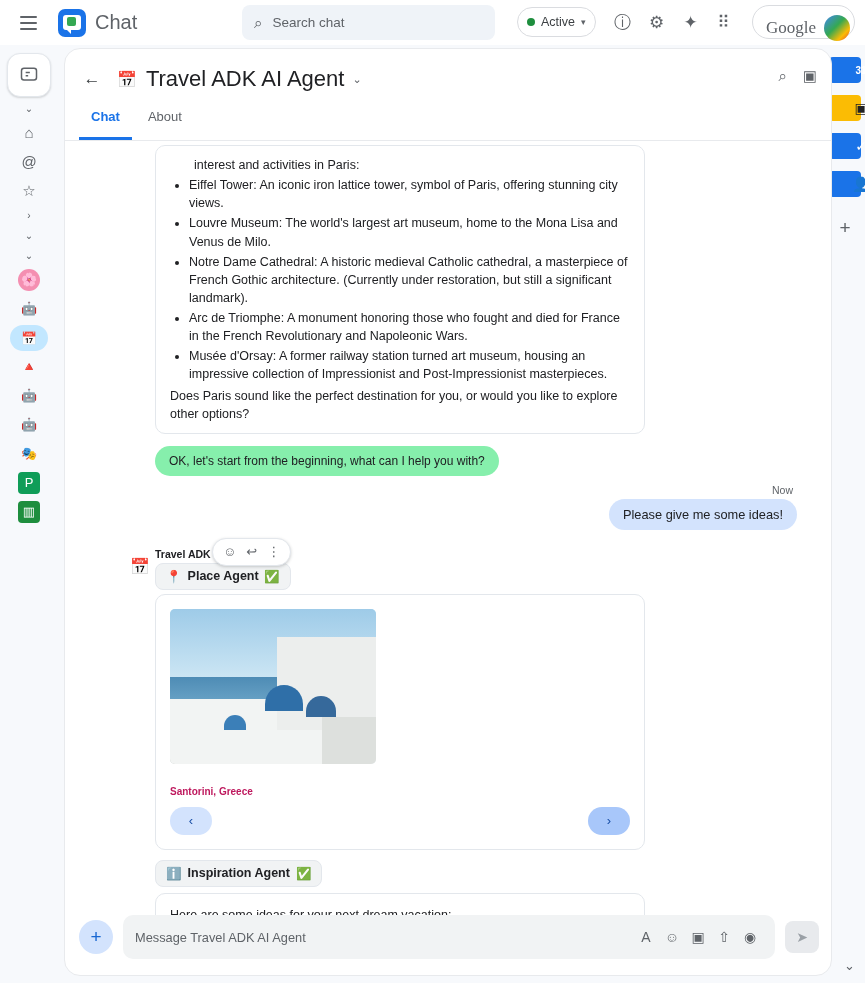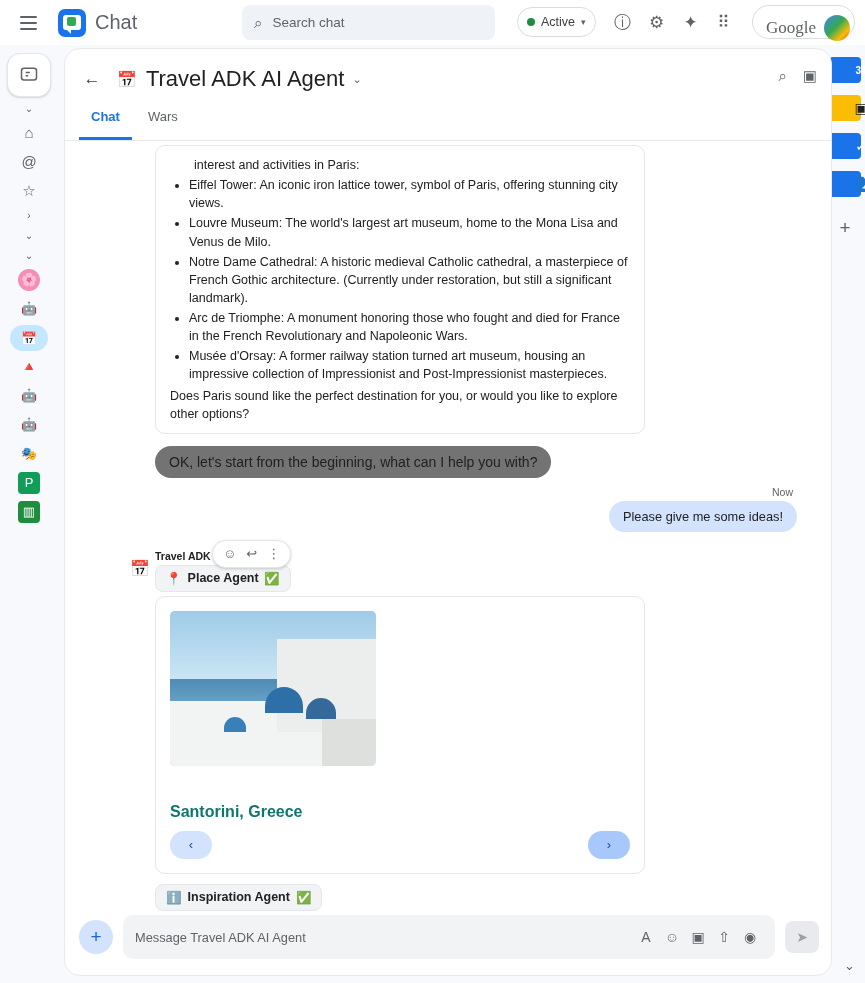--- a/index.html
+++ b/index.html
@@ -156,22 +156,22 @@
   }
   .msg-top { margin-left: 76px; width: 490px; margin-top: -2px; }
   .msg-top .lead { margin: 0 0 2px 0; padding-left: 24px; }
   ul.blist { margin: 2px 0 3px 0; padding-left: 19px; }
   ul.blist li { margin-bottom: 2px; }
   .b { font-weight: normal; text-align: right; }
   .tail { margin-top: 3px; }
 
   .gray-bubble {
     margin-left: 76px; margin-top: 12px; display: inline-block;
-    background: #737373; border-radius: 16px; padding: 8px 14px;
-    font-size: 14px; color: #202124;
+    background: #86efac; border-radius: 16px; padding: 8px 14px;
+    font-size: 12px; color: #202124;
   }
   .own-row { display: flex; justify-content: flex-end; margin-top: 8px; padding-right: 20px; }
   .own-wrap { text-align: right; }
   .own-time { font-size: 10.5px; color: #5f6368; margin-bottom: 3px; margin-right: 4px; }
   .own-bubble {
     background: #d3e3fd; border-radius: 16px; padding: 8px 14px;
     font-size: 12.8px; color: #202124; display: inline-block;
   }
 
   .agent-block { position: relative; margin-top: 18px; }
@@ -211,21 +211,21 @@
     background: #f2f4f3; border-top-right-radius: 30px; }
   .s-white2 { position: absolute; left: 52%; top: 18%; width: 48%; height: 60%; background: #eceeed; }
   .s-dome1 { position: absolute; left: 46%; bottom: 34%; width: 38px; height: 26px;
     background: #2f6fa8; border-radius: 19px 19px 0 0; }
   .s-dome2 { position: absolute; left: 66%; bottom: 30%; width: 30px; height: 21px;
     background: #36699b; border-radius: 15px 15px 0 0; }
   .s-dome3 { position: absolute; left: 26%; bottom: 22%; width: 22px; height: 15px;
     background: #3b7fb8; border-radius: 11px 11px 0 0; }
   .s-cliff { position: absolute; left: 0; bottom: 0; width: 34%; height: 26%; background: #cfcfc6; }
   .s-shadow { position: absolute; right: 0; bottom: 0; width: 26%; height: 30%; background: #dde0dd; }
-  .dest-cap { font-size: 16px; color: #0f766e; font-weight: bold; margin-top: 37px; }
+  .dest-cap { font-size: 10px; color: #be185d; font-weight: bold; margin-top: 22px; }
   .noimg {
     width: 210px; height: 155px; display: flex; flex-direction: column;
     align-items: center; justify-content: center; gap: 6px;
   }
   .noimg-glyph { width: 54px; height: 48px; position: relative; }
   .noimg-glyph .body {
     position: absolute; left: 0; top: 8px; width: 54px; height: 40px;
     border: 2.5px solid #c3c7cb; border-radius: 7px;
   }
   .noimg-glyph .top {
@@ -380,21 +380,21 @@
       <div class="room-title">Travel ADK AI Agent</div>
       <div class="room-caret">⌄</div>
       <div class="head-right">
         <div>⌕</div>
         <div>▣</div>
       </div>
     </div>
 
     <div class="tabs">
       <div class="tab active">Chat</div>
-      <div class="tab">Wars</div>
+      <div class="tab">About</div>
     </div>
 
     <div class="convo">
 
       
       <div class="bubble-card msg-top">
         <div class="lead">interest and activities in Paris:</div>
         <ul class="blist">
           <li><span class="b">Eiffel Tower</span><span>: An iconic iron lattice tower, symbol of Paris, offering stunning city views.</span></li>
           <li><span class="b">Louvre Museum</span><span>: The world's largest art museum, home to the Mona Lisa and Venus de Milo.</span></li>

